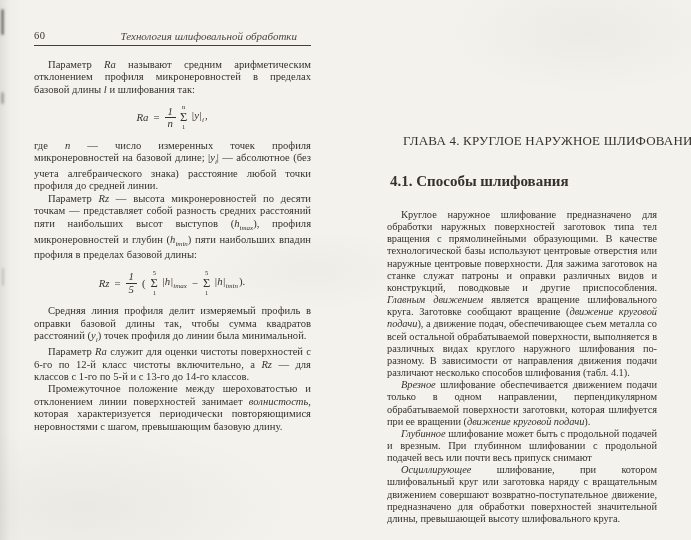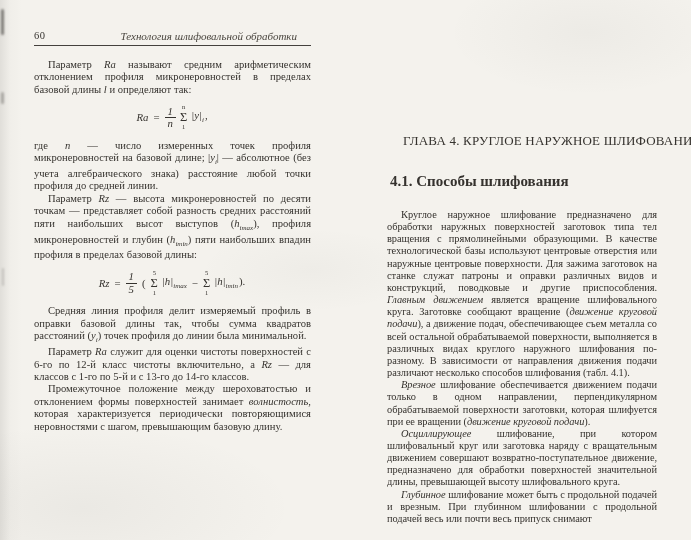--- a/index.html
+++ b/index.html
@@ -60,21 +60,21 @@
   <div class="edge-mark em1"></div>
   <div class="edge-mark em2"></div>
   <div class="edge-mark em3"></div>
 
   <div class="page page-left">
     <div class="running-head">
       <span class="page-num">60</span>
       <span class="running-title">Технология шлифовальной обработки</span>
     </div>
     <div class="body-text">
-      <p class="para"><span>Параметр </span><i>Ra</i><span> называют средним арифметическим отклонением профиля микронеровностей в пределах базовой длины </span><i>l</i><span> и определяют так:</span></p>
+      <p class="para"><span>Параметр </span><i>Ra</i><span> называют средним арифметическим отклонением профиля микронеровностей в пределах базовой длины </span><i>l</i><span> и шлифования так:</span></p>
 
       <div class="formula">
         <i>Ra</i>
         <span class="eq">=</span>
         <span class="frac">
           <span class="fnum">1</span>
           <span class="fden">n</span>
         </span>
         <span class="sum">
           <span class="slim">n</span>
@@ -105,28 +105,28 @@
         <span class="sum">
           <span class="slim">5</span>
           <span class="sigma">Σ</span>
           <span class="slim">1</span>
         </span>
         <span class="term"><i>|h|</i><i class="sub">imin</i><span class="eq">).</span></span>
       </div>
 
       <p class="para"><span>Средняя линия профиля делит измеряемый профиль в оправки базовой длины так, чтобы сумма квадратов расстояний (</span><i>y</i><i class="sub">i</i><span>) точек профиля до линии была минимальной.</span></p>
       <p class="para"><span>Параметр </span><i>Ra</i><span> служит для оценки чистоты поверхностей с 6-го по 12-й класс чистоты включительно, а </span><i>Rz</i><span> — для классов с 1-го по 5-й и с 13-го до 14-го классов.</span></p>
-      <p class="para"><span>Промежуточное положение между шероховатостью и отклонением формы поверхностей занимает </span><i>волнистость</i><span>, которая характеризуется периодически повторяющимися неровностями с шагом, превышающим базовую длину.</span></p>
+      <p class="para"><span>Промежуточное положение между шероховатостью и отклонением линии поверхностей занимает </span><i>волнистость</i><span>, которая характеризуется периодически повторяющимися неровностями с шагом, превышающим базовую длину.</span></p>
     </div>
   </div>
 
   <div class="page page-right">
     <h1 class="chapter-title">ГЛАВА 4. КРУГЛОЕ НАРУЖНОЕ ШЛИФОВАНИЕ</h1>
     <h2 class="section-title">4.1. Способы шлифования</h2>
     <div class="body-text">
       <p class="para"><span>Круглое наружное шлифование предназначено для обработки наружных поверхностей заготовок типа тел вращения с прямолинейными образующими. В качестве технологической базы используют центровые отверстия или наружные центровые поверхности. Для зажима заготовок на станке служат патроны и оправки различных видов и конструкций, поводковые и другие приспособления. </span><i>Главным движением</i><span> является вращение шлифовального круга. Заготовке сообщают вращение (</span><i>движение круговой подачи</i><span>), а движение подач, обеспечивающее съем металла со всей остальной обрабатываемой поверхности, выполняется в различных видах круглого наружного шлифования по-разному. В зависимости от направления движения подачи различают несколько способов шлифования (табл. 4.1).</span></p>
       <p class="para"><i>Врезное</i><span> шлифование обеспечивается движением подачи только в одном направлении, перпендикулярном обрабатываемой поверхности заготовки, которая шлифуется при ее вращении (</span><i>движение круговой подачи</i><span>).</span></p>
+      <p class="para"><i>Глубинное</i><span> шлифование может быть с продольной подачей и врезным. При глубинном шлифовании с продольной подачей весь или почти весь припуск снимают</span></p>
       <p class="para"><i>Осциллирующее</i><span> шлифование, при котором шлифовальный круг или заготовка наряду с вращательным движением совершают возвратно-поступательное движение, предназначено для обработки поверхностей значительной длины, превышающей высоту шлифовального круга.</span></p>
-      <p class="para"><i>Глубинное</i><span> шлифование может быть с продольной подачей и врезным. При глубинном шлифовании с продольной подачей весь или почти весь припуск снимают</span></p>
     </div>
   </div>
 
 </div>
 
 </body></html>

